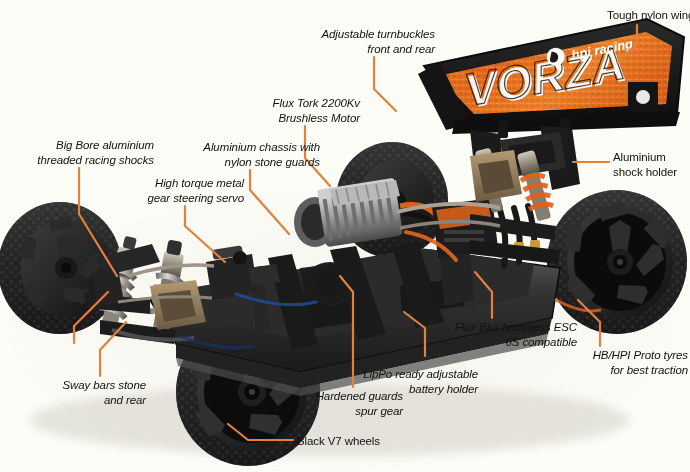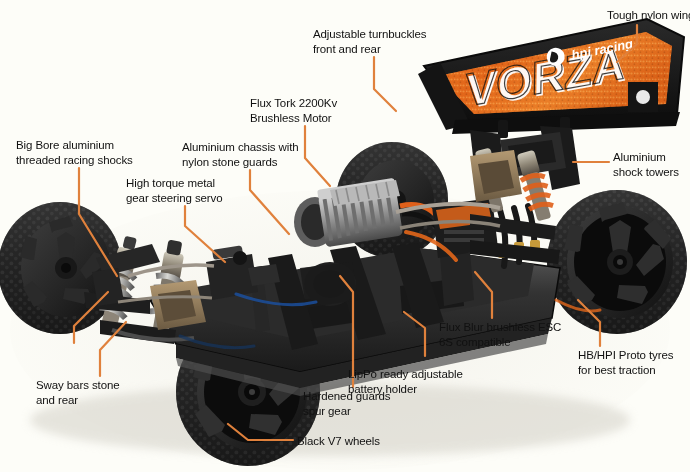--- a/index.html
+++ b/index.html
@@ -24,21 +24,21 @@
   .callout {
     position: absolute;
     font-family: "Liberation Sans", sans-serif;
     font-size: 11.5px;
     line-height: 14.5px;
     color: #111111;
     white-space: pre-line;
     letter-spacing: -0.1px;
   }
   .callout.c-left  { text-align: left; }
-  .callout.c-center{ text-align: left; }
+  .callout.c-center{ text-align: right; font-style: italic; }
   #leaders { position: absolute; inset: 0; }
 </style>
 </head>
 <body>
 
 <div id="stage">
 
   <svg id="photo" viewBox="0 0 690 472">
     <defs>
       <radialGradient id="gFloor" cx="50%" cy="50%" r="60%">
@@ -403,21 +403,21 @@
   <div class="callout c-center" style="left: 313px; top: 27px; width: 122px;">Adjustable turnbuckles
 front and rear</div>
   <div class="callout c-left" style="left: 591px; top: 8px; width: 105px; margin-left: 16px;">Tough nylon wing</div>
   <div class="callout c-center" style="left: 250px; top: 96px; width: 110px;">Flux Tork 2200Kv
 Brushless Motor</div>
   <div class="callout c-center" style="left: 16px; top: 138px; width: 138px;">Big Bore aluminium
 threaded racing shocks</div>
   <div class="callout c-center" style="left: 182px; top: 140px; width: 138px;">Aluminium chassis with
 nylon stone guards</div>
   <div class="callout c-left" style="left: 613px; top: 150px; width: 76px;">Aluminium
-shock towers</div>
+shock holder</div>
   <div class="callout c-center" style="left: 126px; top: 176px; width: 118px;">High torque metal
 gear steering servo</div>
   <div class="callout c-center" style="left: 423px; top: 320px; width: 138px; padding-left: 16px;">Flux Blur brushless ESC
 6S compatible</div>
   <div class="callout c-center" style="left: 578px; top: 348px; width: 110px;">HB/HPI Proto tyres
 for best traction</div>
   <div class="callout c-center" style="left: 348px; top: 358px; width: 130px; margin-top: 9px;">LipPo ready adjustable
 battery holder</div>
   <div class="callout c-center" style="left: 303px; top: 389px; width: 100px;">Hardened guards
 spur gear</div>

